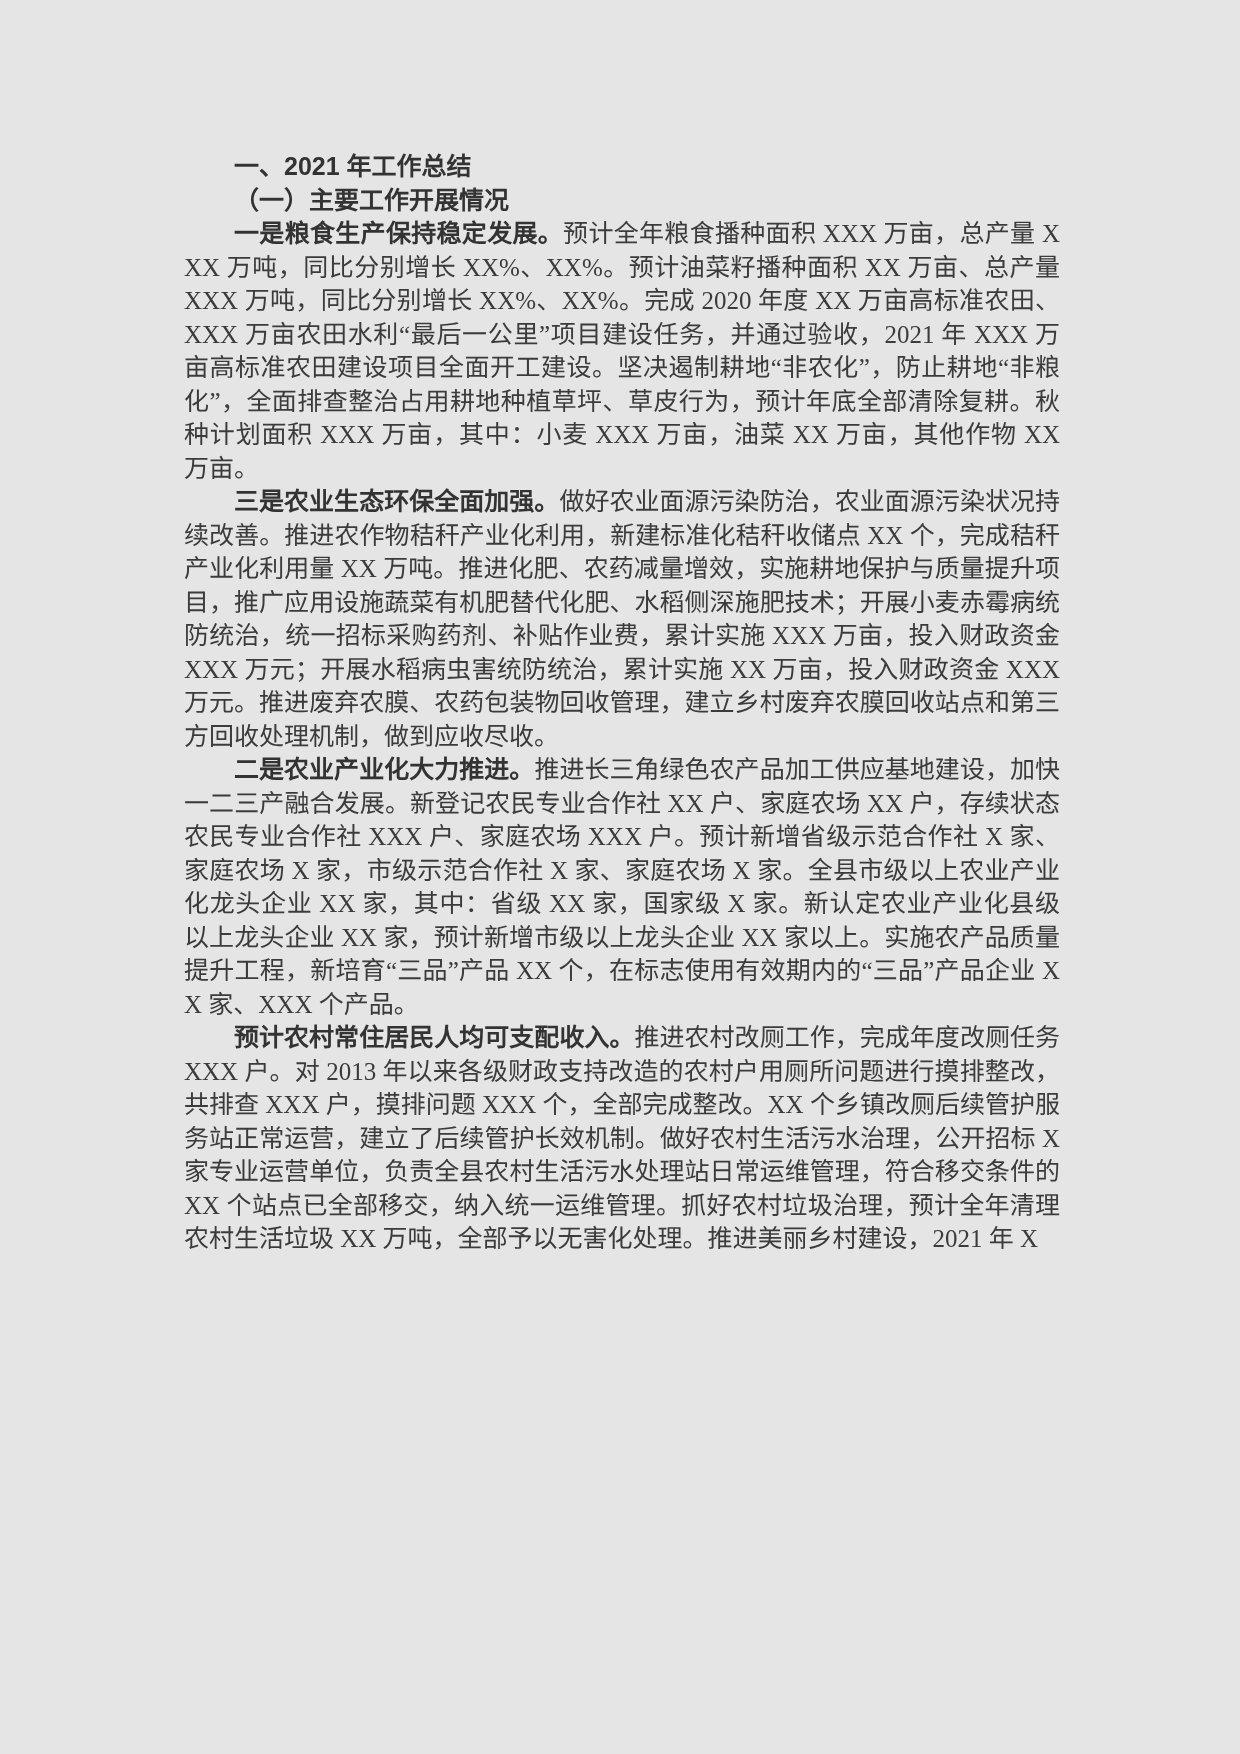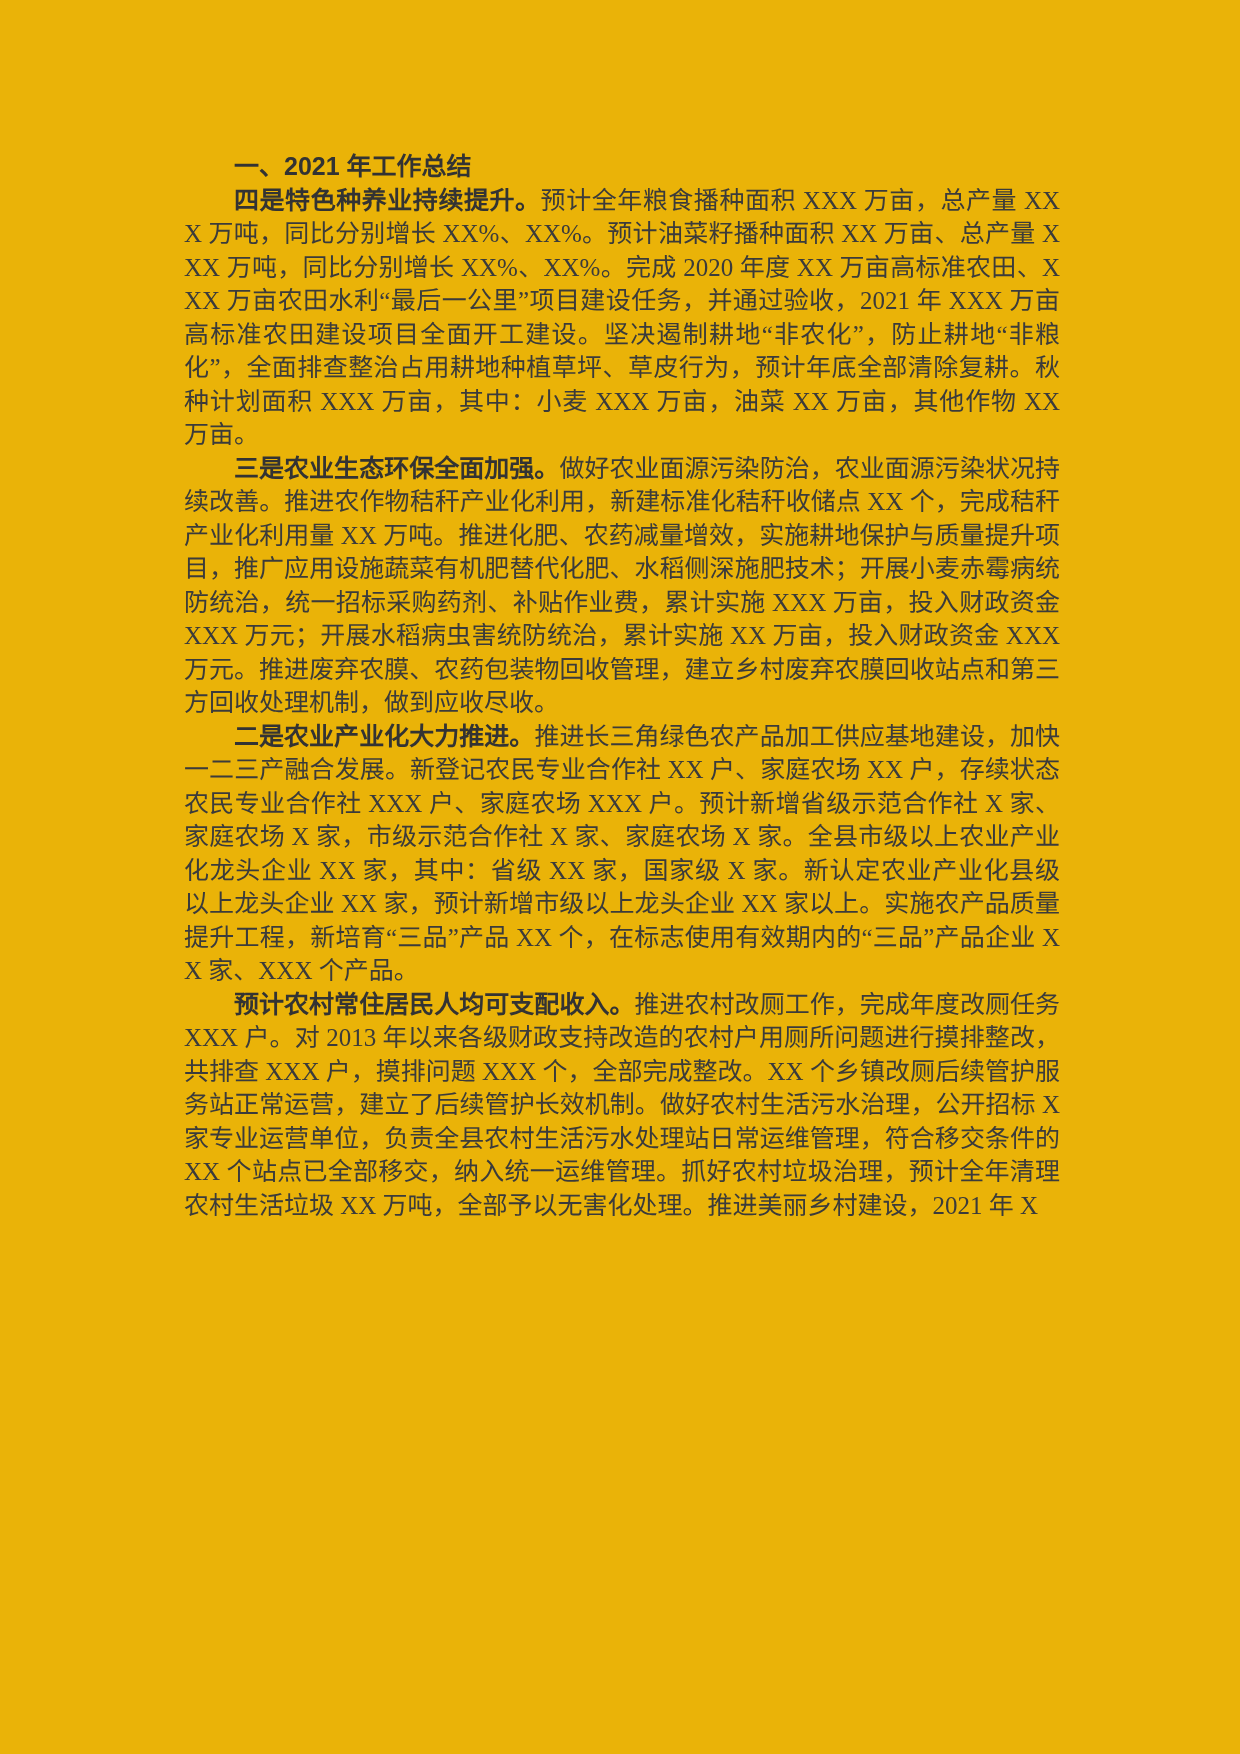--- a/index.html
+++ b/index.html
@@ -8,21 +8,21 @@
     width: 1240px;
     height: 1754px;
     position: relative;
     font-family: "Liberation Serif", "DejaVu Serif", serif;
   }
   .page {
     position: absolute;
     top: 0; left: 0;
     width: 1240px;
     height: 1754px;
-    background: #eab308;
+    background: #e5e5e5;
     padding: 150px 180px 0 184px;
     overflow: hidden;
   }
   .doc {
     color: #3b3b3b;
     font-size: 25px;
     line-height: 33.5px;
     text-align: justify;
     text-justify: inter-ideograph;
   }
@@ -44,22 +44,23 @@
 </style>
 </head>
 <body>
 
 <div class="page">
   <div class="doc">
 
     <p class="heading">一、2021 年工作总结</p>
 
 
+    <p class="heading">（一）主要工作开展情况</p>
 
-    <p><span class="lead">四是特色种养业持续提升。</span><span>预计全年粮食播种面积 XXX 万亩，总产量 XXX 万吨，同比分别增长 XX%、XX%。预计油菜籽播种面积 XX 万亩、总产量 XXX 万吨，同比分别增长 XX%、XX%。完成 2020 年度 XX 万亩高标准农田、XXX 万亩农田水利“最后一公里”项目建设任务，并通过验收，2021 年 XXX 万亩高标准农田建设项目全面开工建设。坚决遏制耕地“非农化”，防止耕地“非粮化”，全面排查整治占用耕地种植草坪、草皮行为，预计年底全部清除复耕。秋种计划面积 XXX 万亩，其中：小麦 XXX 万亩，油菜 XX 万亩，其他作物 XX 万亩。</span></p>
+    <p><span class="lead">一是粮食生产保持稳定发展。</span><span>预计全年粮食播种面积 XXX 万亩，总产量 XXX 万吨，同比分别增长 XX%、XX%。预计油菜籽播种面积 XX 万亩、总产量 XXX 万吨，同比分别增长 XX%、XX%。完成 2020 年度 XX 万亩高标准农田、XXX 万亩农田水利“最后一公里”项目建设任务，并通过验收，2021 年 XXX 万亩高标准农田建设项目全面开工建设。坚决遏制耕地“非农化”，防止耕地“非粮化”，全面排查整治占用耕地种植草坪、草皮行为，预计年底全部清除复耕。秋种计划面积 XXX 万亩，其中：小麦 XXX 万亩，油菜 XX 万亩，其他作物 XX 万亩。</span></p>
 
     <p><span class="lead">三是农业生态环保全面加强。</span><span>做好农业面源污染防治，农业面源污染状况持续改善。推进农作物秸秆产业化利用，新建标准化秸秆收储点 XX 个，完成秸秆产业化利用量 XX 万吨。推进化肥、农药减量增效，实施耕地保护与质量提升项目，推广应用设施蔬菜有机肥替代化肥、水稻侧深施肥技术；开展小麦赤霉病统防统治，统一招标采购药剂、补贴作业费，累计实施 XXX 万亩，投入财政资金 XXX 万元；开展水稻病虫害统防统治，累计实施 XX 万亩，投入财政资金 XXX 万元。推进废弃农膜、农药包装物回收管理，建立乡村废弃农膜回收站点和第三方回收处理机制，做到应收尽收。</span></p>
 
     <p><span class="lead">二是农业产业化大力推进。</span><span>推进长三角绿色农产品加工供应基地建设，加快一二三产融合发展。新登记农民专业合作社 XX 户、家庭农场 XX 户，存续状态农民专业合作社 XXX 户、家庭农场 XXX 户。预计新增省级示范合作社 X 家、家庭农场 X 家，市级示范合作社 X 家、家庭农场 X 家。全县市级以上农业产业化龙头企业 XX 家，其中：省级 XX 家，国家级 X 家。新认定农业产业化县级以上龙头企业 XX 家，预计新增市级以上龙头企业 XX 家以上。实施农产品质量提升工程，新培育“三品”产品 XX 个，在标志使用有效期内的“三品”产品企业 XX 家、XXX 个产品。</span></p>
 
 
     <p><span class="lead">预计农村常住居民人均可支配收入。</span><span>推进农村改厕工作，完成年度改厕任务 XXX 户。对 2013 年以来各级财政支持改造的农村户用厕所问题进行摸排整改，共排查 XXX 户，摸排问题 XXX 个，全部完成整改。XX 个乡镇改厕后续管护服务站正常运营，建立了后续管护长效机制。做好农村生活污水治理，公开招标 X 家专业运营单位，负责全县农村生活污水处理站日常运维管理，符合移交条件的 XX 个站点已全部移交，纳入统一运维管理。抓好农村垃圾治理，预计全年清理农村生活垃圾 XX 万吨，全部予以无害化处理。推进美丽乡村建设，2021 年 X</span></p>
 
   </div>
 </div>

